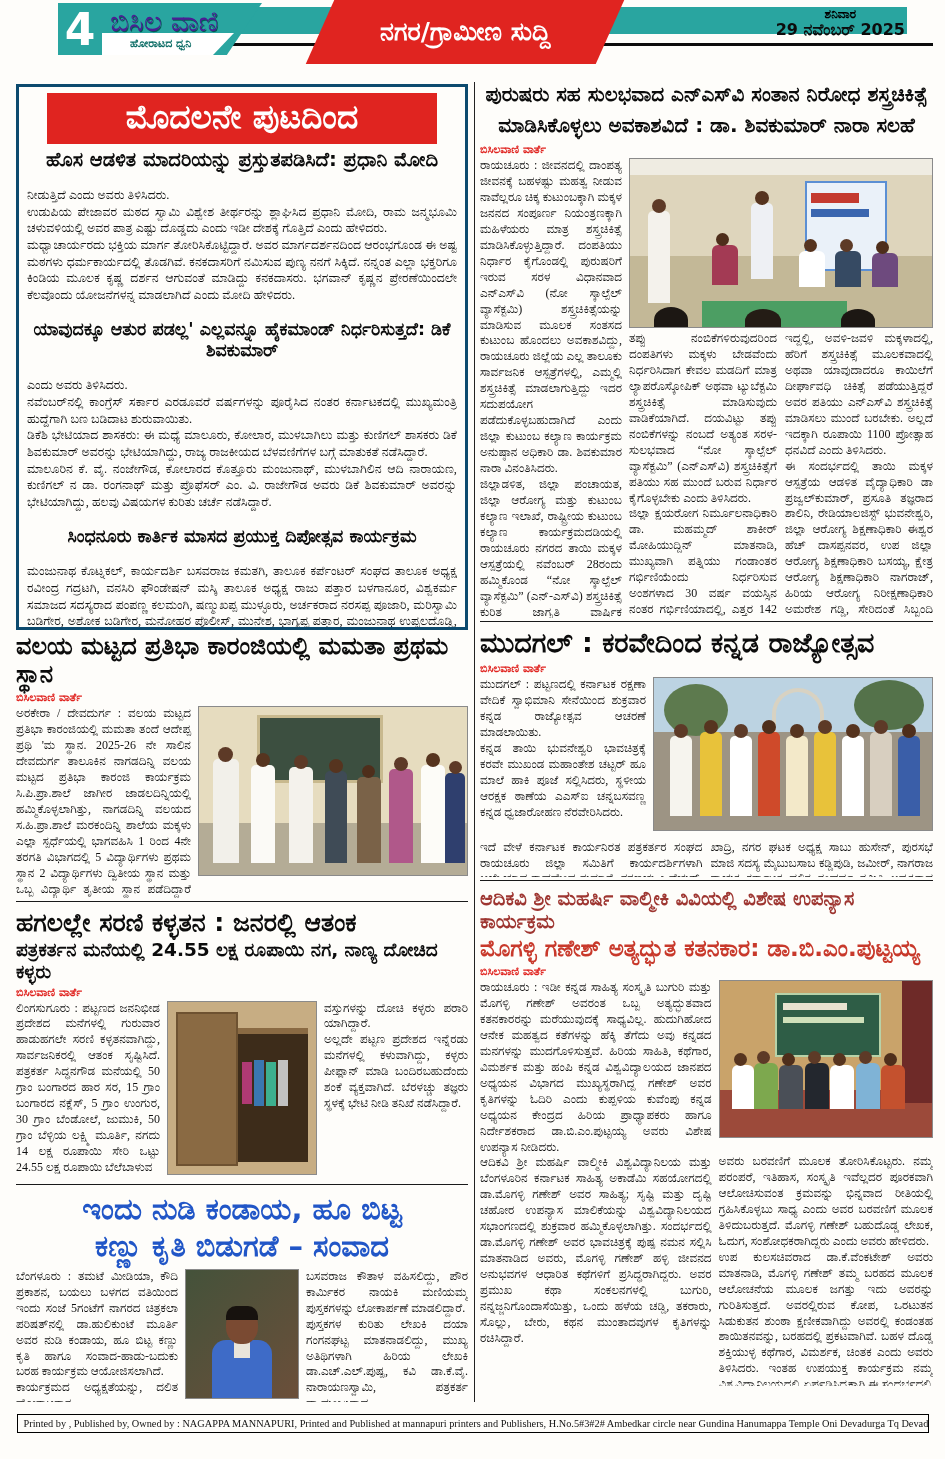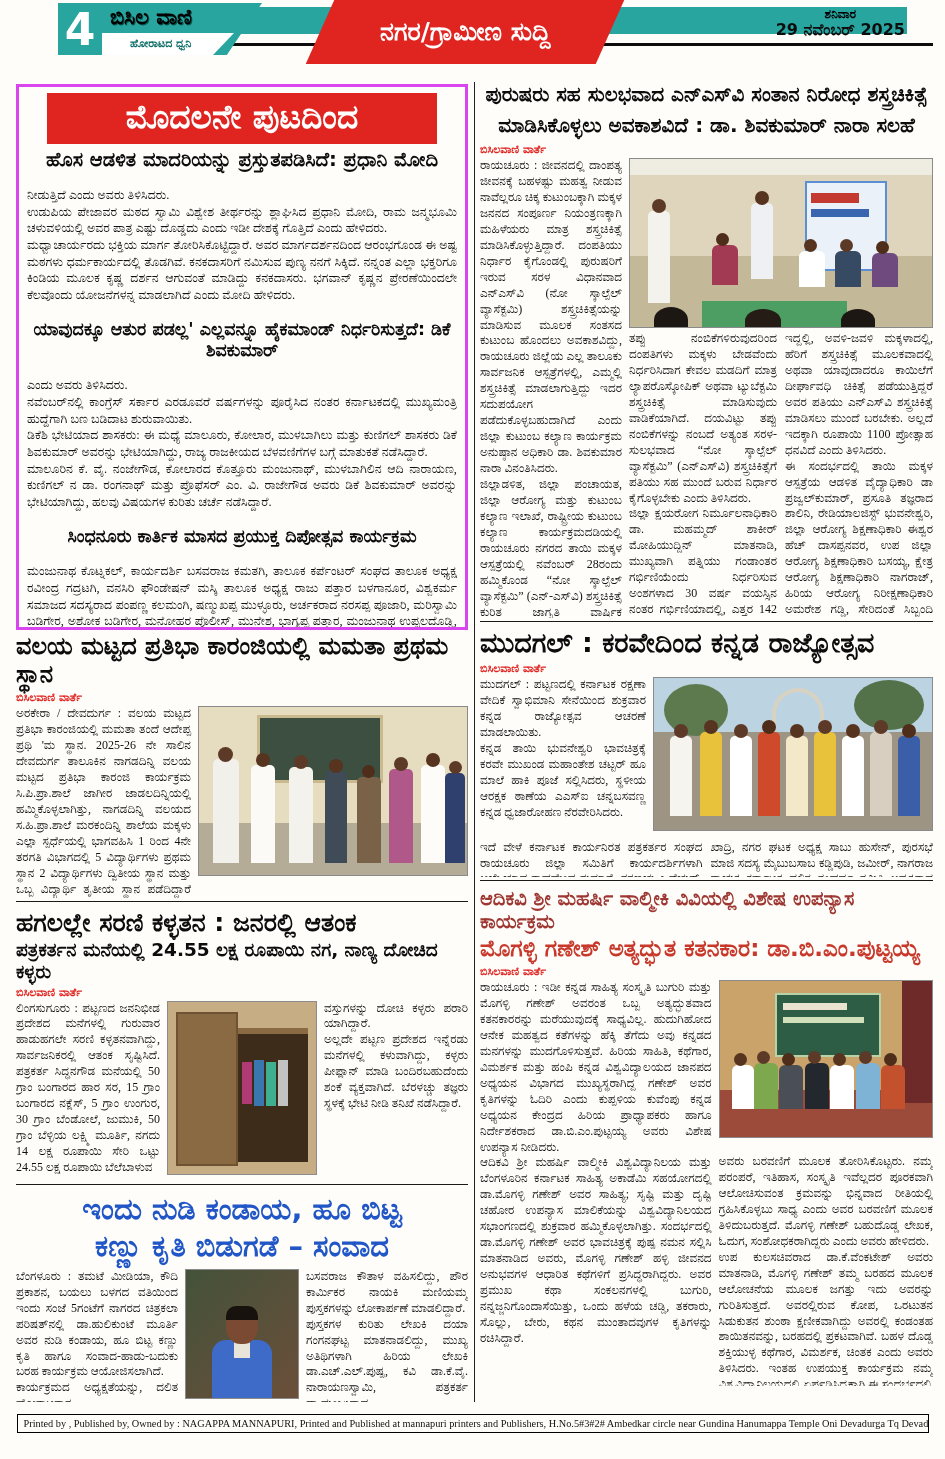--- a/index.html
+++ b/index.html
@@ -7,21 +7,21 @@
         font-family:"Liberation Serif",serif;color:#111;overflow:hidden;}
   
   header{position:relative;height:78px;}
   .teal-bar{position:absolute;left:58px;right:38px;top:7px;height:27px;background:#29a5a0;}
   .head-rule{position:absolute;left:155px;right:12px;top:43px;height:3px;background:#0c0c0c;}
   .mast-left{position:absolute;left:58px;top:3px;height:52px;display:flex;z-index:3;}
   .pg-num{width:44px;height:52px;background:#29a5a0;color:#fff;font-family:"DejaVu Sans",sans-serif;
           font-size:44px;font-weight:700;display:flex;align-items:center;justify-content:center;}
   .mast-block{position:relative;width:160px;height:52px;background:#29a5a0;
               clip-path:polygon(0 0,100% 0,78% 100%,0 100%);}
-  .paper-name{color:#000000;font-family:"DejaVu Sans",sans-serif;font-weight:700;font-size:21px;
+  .paper-name{color:#4c1d95;font-family:"DejaVu Sans",sans-serif;font-weight:400;font-size:28px;
               text-shadow:1px 1px 0 #045b54;padding:2px 0 0 8px;}
   .tagline-wrap{position:absolute;left:0;bottom:0;width:150px;height:22px;background:#fff;
                 clip-path:polygon(0 0,88% 0,74% 100%,0 100%);}
   .tagline{color:#0c6d66;font-family:"DejaVu Sans",sans-serif;font-weight:700;font-size:11px;
            padding:4px 0 0 28px;}
   .section-banner{position:absolute;left:320px;top:0px;width:290px;height:64px;background:#e02420;
                   transform:skewX(-24deg);z-index:2;display:flex;align-items:center;justify-content:center;}
   .section-banner span{transform:skewX(24deg);color:#fff;font-family:"DejaVu Sans",sans-serif;
                        font-weight:700;font-size:25px;white-space:nowrap;}
   .date-block{position:absolute;right:40px;top:8px;text-align:center;z-index:3;line-height:1.1;}
@@ -33,21 +33,21 @@
   .divider{width:1px;background:#222;margin:4px 5px 0 6px;}
   .col-right{flex:1;min-width:0;}
   section{overflow:hidden;}
   .sep{border:none;border-top:1.5px solid #1a1a1a;margin:3px 0;}
   
   .bt{font-size:12.5px;line-height:1.33;text-align:justify;white-space:pre-line;margin:16px 0;}
   .bt.small{font-size:12px;}
   .byline{color:#e02420;font-family:"DejaVu Sans",sans-serif;font-weight:700;font-size:11px;margin:3px 0 2px;}
   .hl{font-family:"DejaVu Sans",sans-serif;font-weight:700;margin:0;color:#0c0c0c;}
   
-  .red-box{border:3px solid #d946ef;height:546px;padding:6px 8px;box-sizing:border-box;margin-top:6px;}
+  .red-box{border:3px solid #0c4a6e;height:546px;padding:6px 8px;box-sizing:border-box;margin-top:6px;}
   .red-banner{background:#e02420;color:#fff;text-align:center;font-family:"DejaVu Sans",sans-serif;
               font-weight:700;font-size:33px;padding:4px 0 7px;margin:0 20px 4px;}
   .red-box h2{font-size:19.5px;text-align:center;margin:4px 0;}
   .red-box h3{font-size:17.5px;text-align:center;margin:5px 0 3px;}
   
   .row{display:flex;gap:7px;}
   .photo{position:relative;overflow:hidden;border:1px solid #8a8a8a;flex:none;background:#cfc6ad;}
   .shape{position:absolute;}
   .colsrow{display:flex;gap:8px;margin-top:3px;}
   .colsrow .bt{flex:1;margin:0;}

